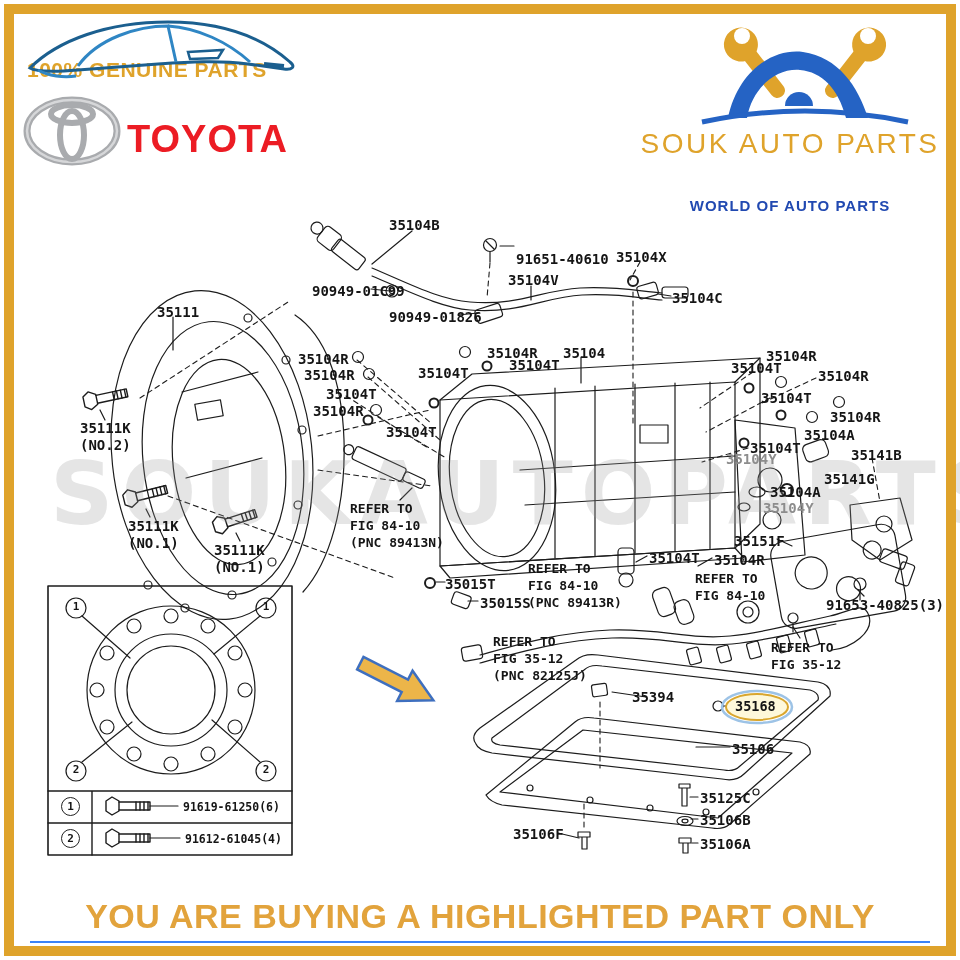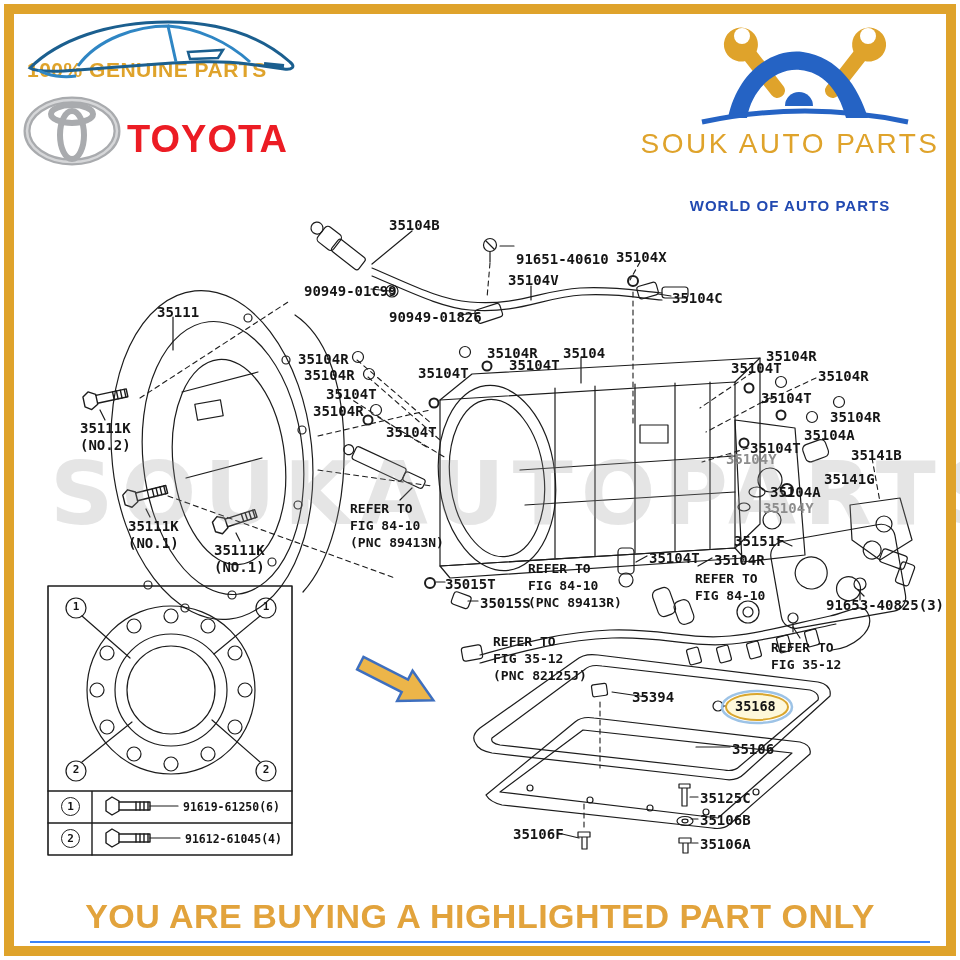--- a/index.html
+++ b/index.html
@@ -299,21 +299,21 @@
 
 <div class="watermark">SOUKAUTOPARTS</div>
 
 <div id="labels">
     <div class="lbl" style="left: 389px; top: 217px;">
       <div>35104B</div>
     </div>
     <div class="lbl" style="left: 516px; top: 251px;">
       <div>91651-40610</div>
     </div>
-    <div class="lbl" style="left: 304px; top: 283px;">
+    <div class="lbl" style="left: 312px; top: 283px;">
       <div>90949-01C99</div>
     </div>
     <div class="lbl" style="left: 508px; top: 272px;">
       <div>35104V</div>
     </div>
     <div class="lbl" style="left: 616px; top: 249px;">
       <div>35104X</div>
     </div>
     <div class="lbl" style="left: 389px; top: 309px;">
       <div>90949-01826</div>

